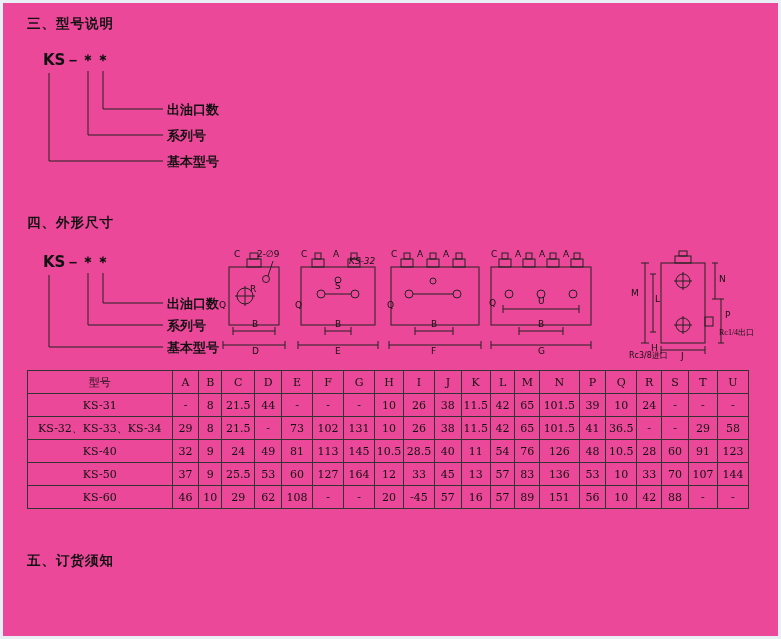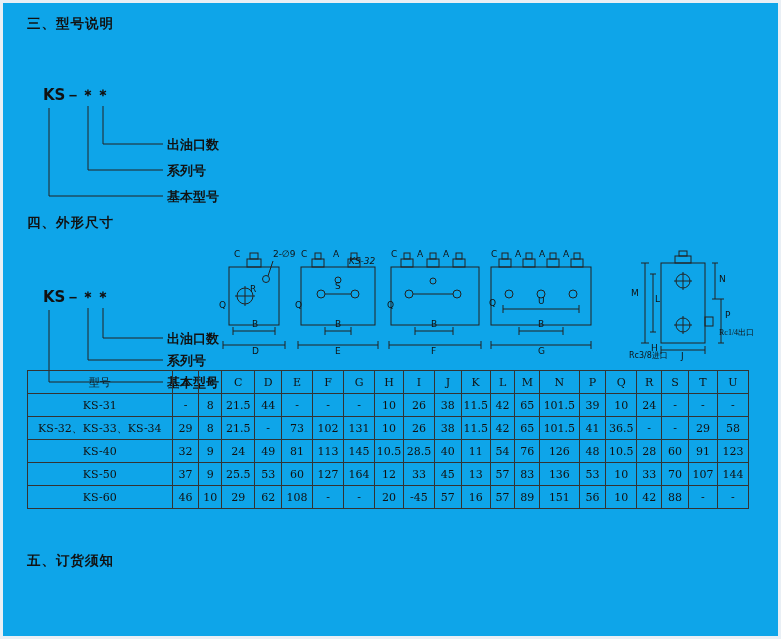--- a/index.html
+++ b/index.html
@@ -1,21 +1,21 @@
 <!DOCTYPE html>
 <html><head>
 <meta charset="utf-8">
 <style>
   * { margin:0; padding:0; box-sizing:border-box; }
   html,body { background:#f2f6f9; }
   body { font-family:"DejaVu Sans", sans-serif; color:#111; }
-  .page { position:relative; width:781px; height:639px; background:#0ea5e9;
+  .page { position:relative; width:781px; height:639px; background:#ec4899;
           border:3px solid #e9eff5; overflow:hidden; }
   .sec-heading { position:absolute; font-size:13.5px; font-weight:bold; letter-spacing:1px; }
-  .model-diagram { position:absolute;margin-top:35px; }
+  .model-diagram { position:absolute; }
   .md-lines { position:absolute; left:0; top:0; }
   .md-lines polyline { fill:none; stroke:#222; stroke-width:1; }
   .md-code { position:absolute; left:10px; top:0; font-size:15px; font-weight:bold; white-space:nowrap; }
   .md-label { position:absolute; font-size:13px; font-weight:600; white-space:nowrap; }
   .drawings { position:absolute; left:216px; top:246px; display:flex; align-items:flex-start; gap:6px; }
   .drawing { position:relative; flex:none; }
   .drawing.side { margin-left:14px; }
   .drawing svg { display:block; }
   .drawing svg rect, .drawing svg circle, .drawing svg line { fill:none; stroke:#222; stroke-width:1; }
   .dlabel { position:absolute; font-size:9px; line-height:1; white-space:nowrap; color:#111; }
@@ -72,21 +72,21 @@
         <circle cx="47" cy="30" r="3.5"></circle>
         <line x1="49" y1="27" x2="54" y2="12"></line>
         <line x1="14" y1="82" x2="56" y2="82"></line>
         <line x1="14" y1="78" x2="14" y2="86"></line>
         <line x1="56" y1="78" x2="56" y2="86"></line>
         <line x1="4" y1="96" x2="66" y2="96"></line>
         <line x1="4" y1="92" x2="4" y2="100"></line>
         <line x1="66" y1="92" x2="66" y2="100"></line>
       </svg>
     <span class="dlabel" style="left: 15px; top: 1px;">C</span>
-        <span class="dlabel" style="left: 38px; top: 1px; margin-left: 16px;">2-∅9</span>
+        <span class="dlabel" style="left: 38px; top: 1px;">2-∅9</span>
         <span class="dlabel" style="left: 31px; top: 36px;">R</span>
         <span class="dlabel" style="left: 0px; top: 52px;">Q</span>
         <span class="dlabel" style="left: 33px; top: 71px;">B</span>
         <span class="dlabel" style="left: 33px; top: 98px;">D</span>
       </div>
 
     <div class="drawing" style="width:86px;height:112px">
       <svg width="86" height="112">
         <rect x="20" y="4" width="6" height="6"></rect>
         <rect x="17" y="10" width="12" height="8"></rect>

